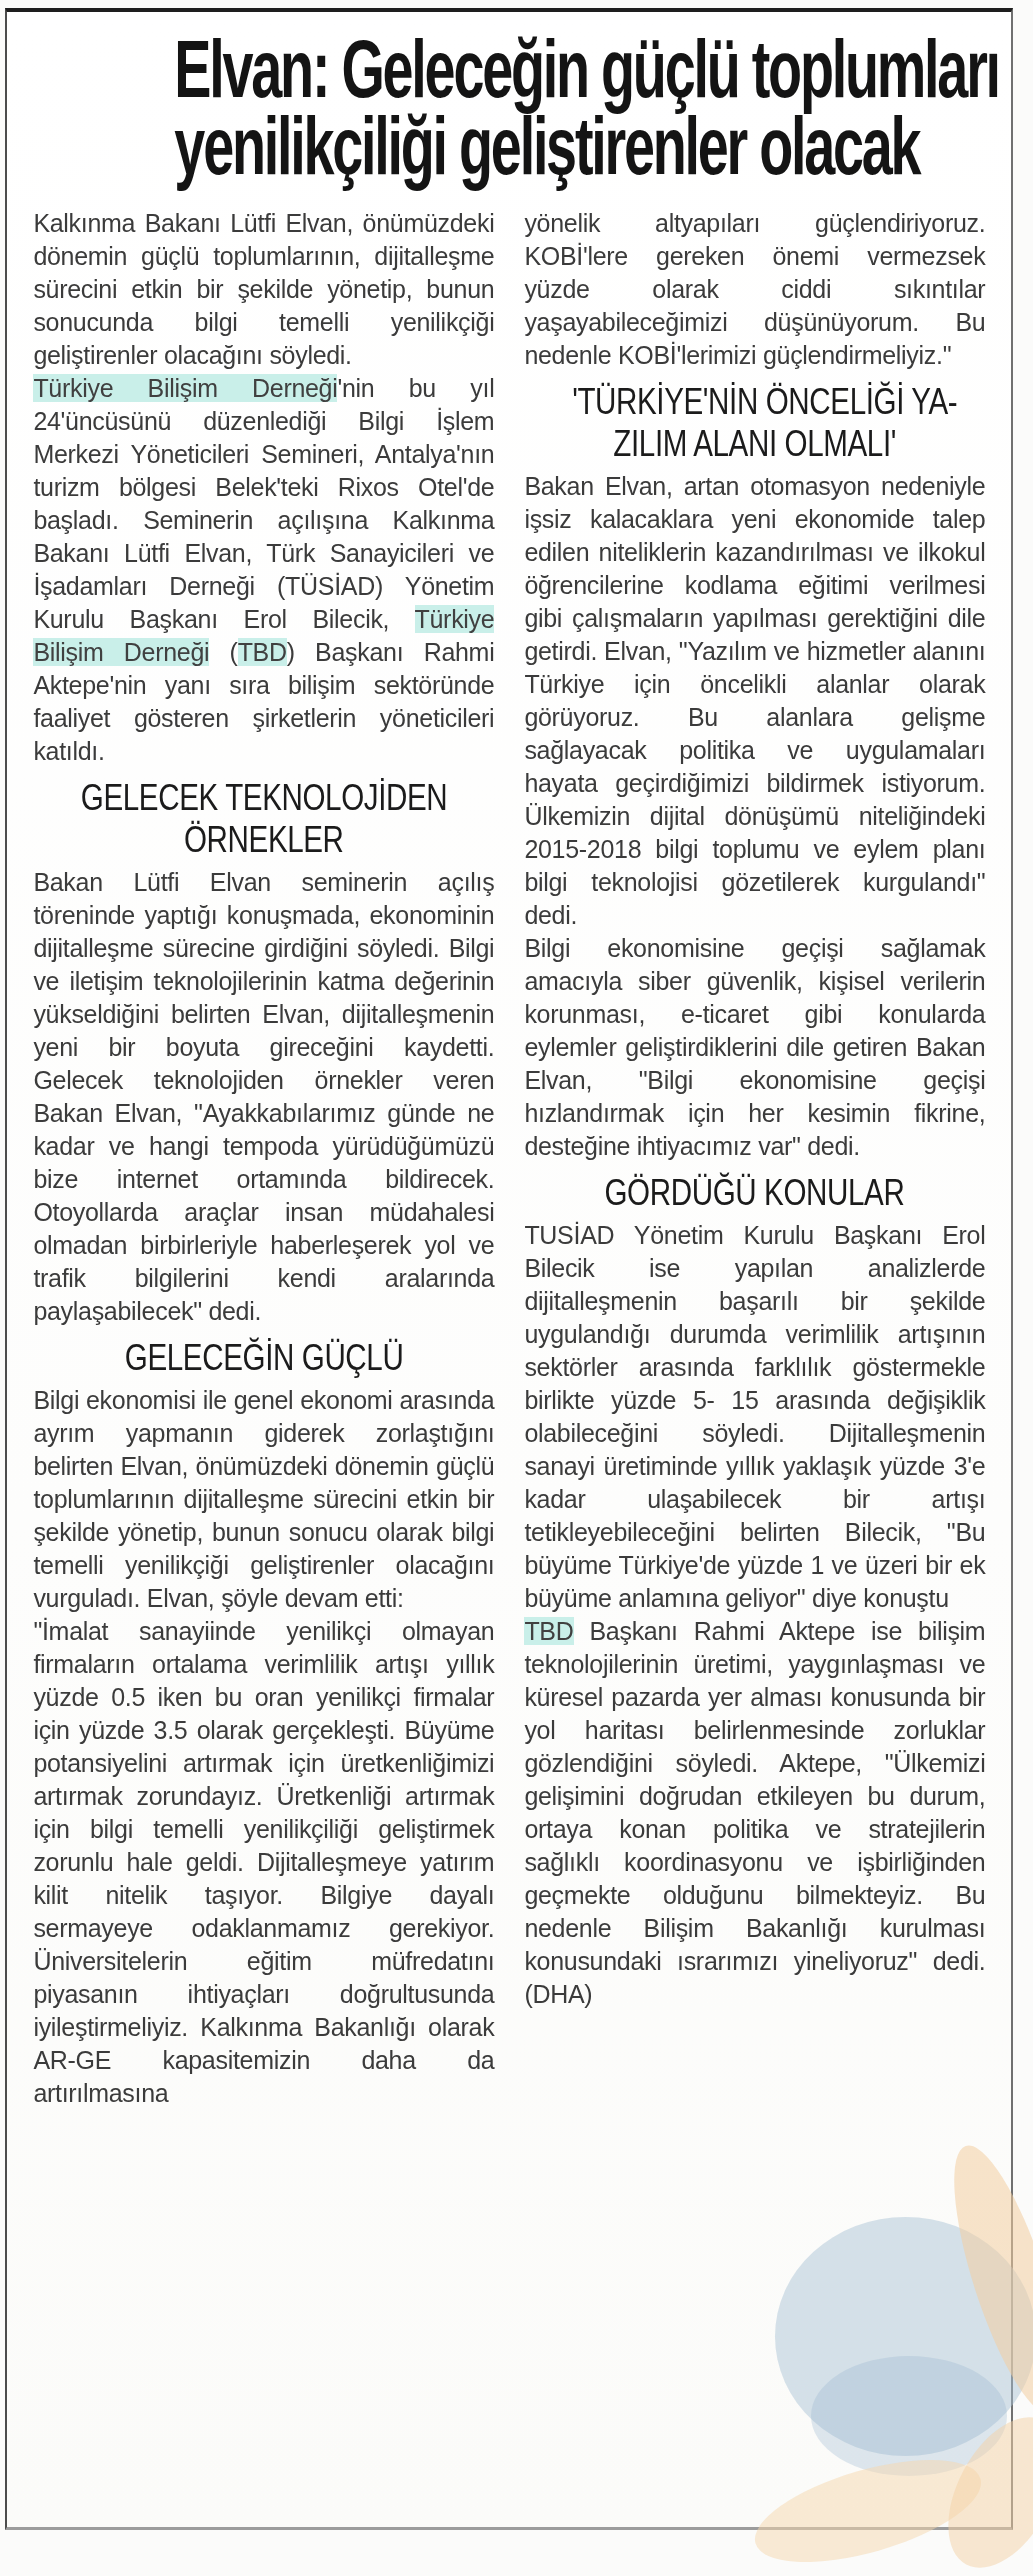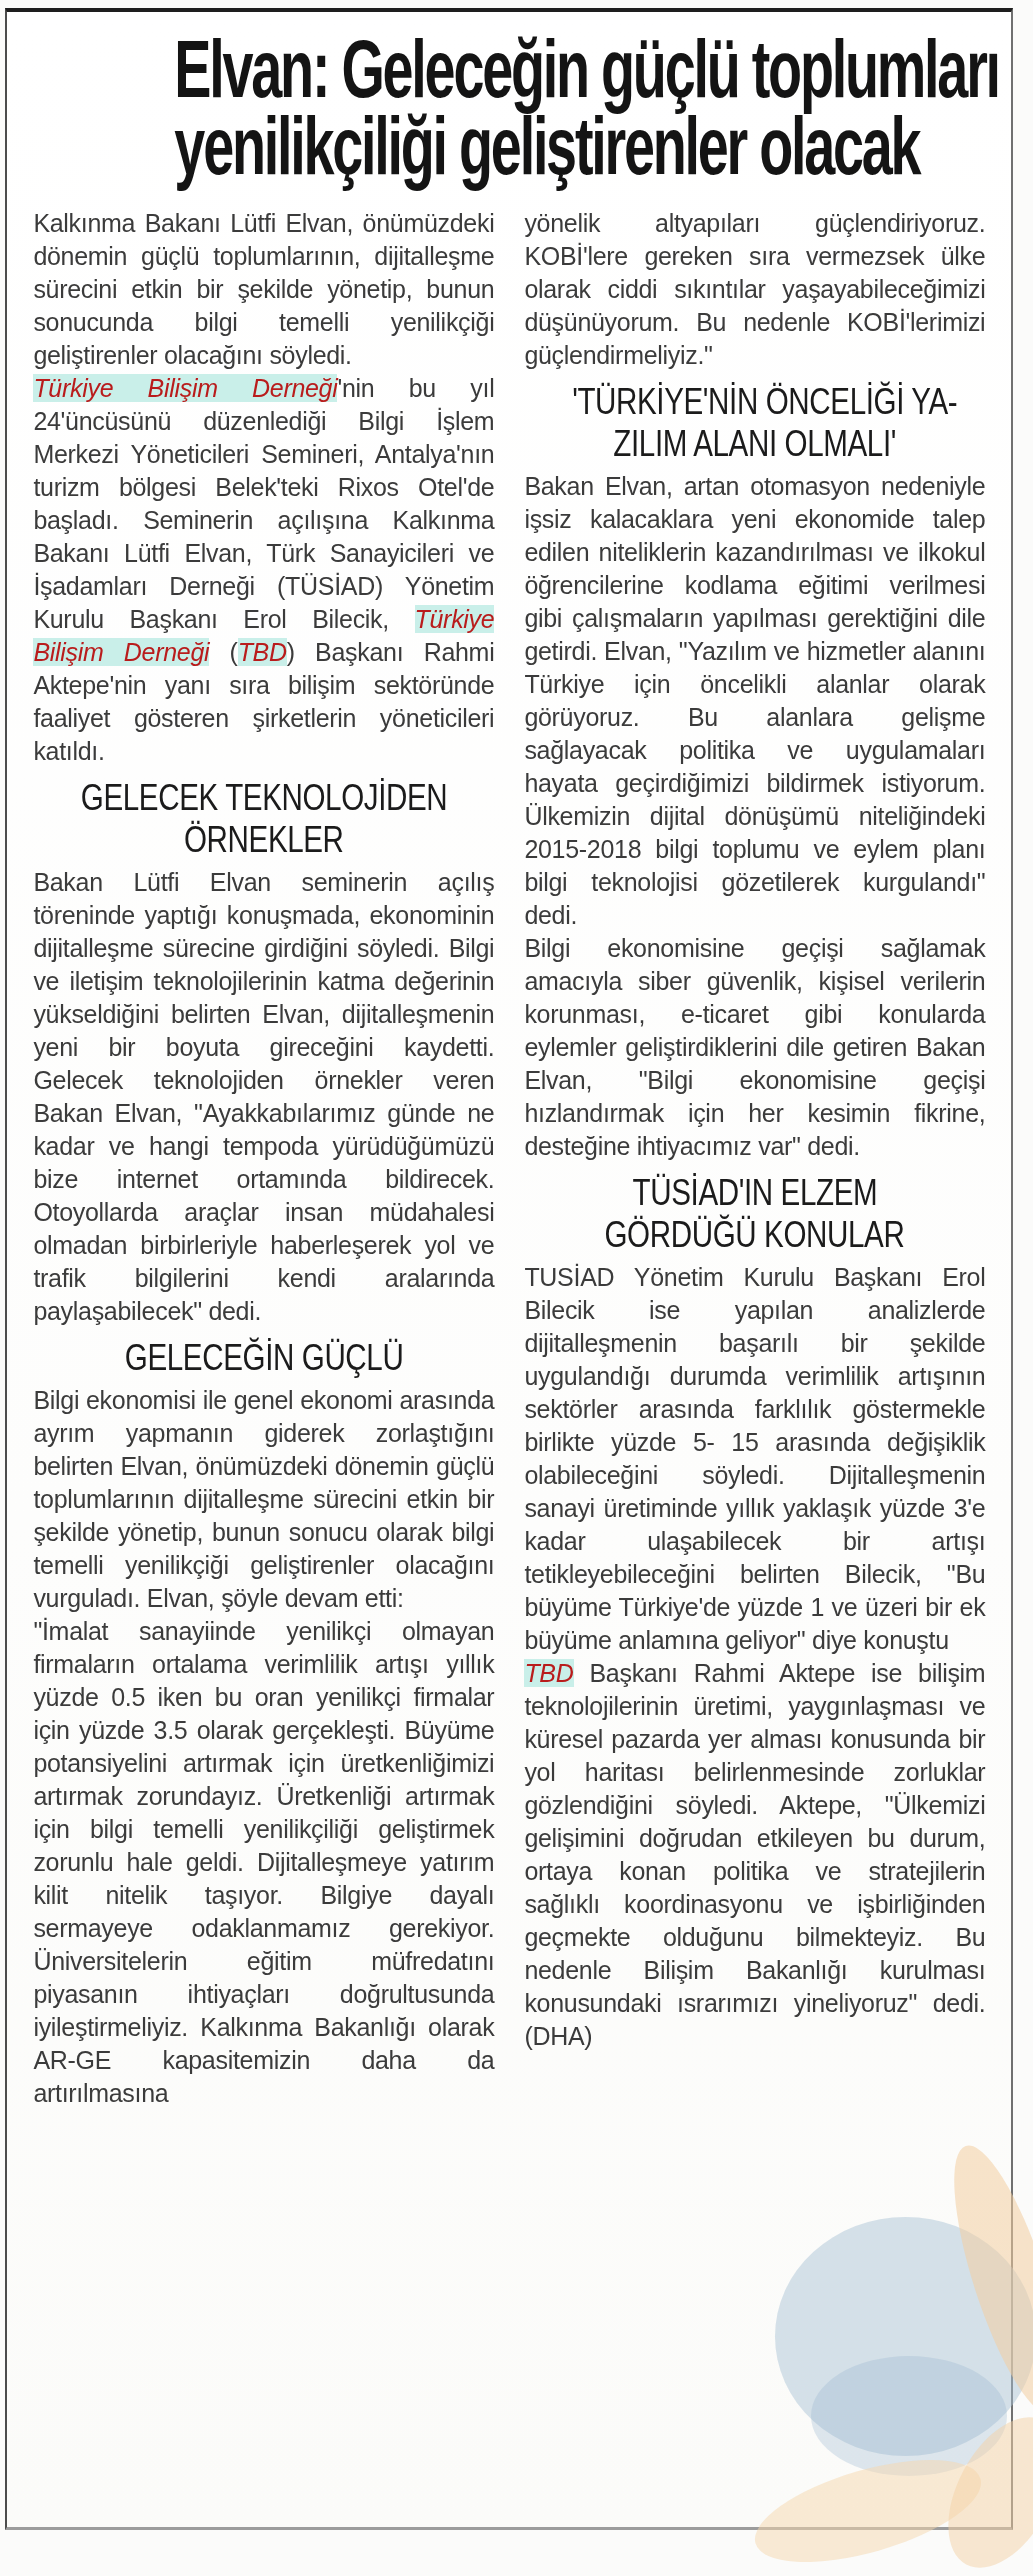--- a/index.html
+++ b/index.html
@@ -27,21 +27,21 @@
   }
   .cols {
     display:flex; gap:30px; padding:0 26px; margin-top:23px;
   }
   .col {
     flex:1 1 0; min-width:0;
     font-size:25px; line-height:33px; letter-spacing:-0.3px;
     text-align:justify; color:#3b3b3b;
   }
   .col p { margin:0; }
-  .hl { background:#c9efe9; color:#b91c1c;font-style:italic; }
+  .hl { background:#c9efe9; color:#404040; }
   h2.section {
     margin:8.7px 0 5.4px; text-align:center;
     font-size:37px; line-height:42px; font-weight:400;
     color:#1b1b1b; letter-spacing:-0.5px;
   }
   h2.section .h-line {
     display:inline-block; white-space:nowrap;
     transform:scaleX(0.8); transform-origin:50% 50%;
   }
   
@@ -98,29 +98,28 @@
               <div><span class="h-line">ÖRNEKLER</span></div>
             </h2>
             <p><span>Bakan Lütfi Elvan seminerin açılış töreninde yaptığı konuşmada, ekonominin dijitalleşme sürecine girdiğini söyledi. Bilgi ve iletişim teknolojilerinin katma değerinin yükseldiğini belirten Elvan, dijitalleşmenin yeni bir boyuta gireceğini kaydetti. Gelecek teknolojiden örnekler veren Bakan Elvan, "Ayakkabılarımız günde ne kadar ve hangi tempoda yürüdüğümüzü bize internet ortamında bildirecek. Otoyollarda araçlar insan müdahalesi olmadan birbirleriyle haberleşerek yol ve trafik bilgilerini kendi aralarında paylaşabilecek" dedi.</span></p>
             <h2 class="section">
               <div><span class="h-line">GELECEĞİN GÜÇLÜ</span></div>
             </h2>
             <p><span>Bilgi ekonomisi ile genel ekonomi arasında ayrım yapmanın giderek zorlaştığını belirten Elvan, önümüzdeki dönemin güçlü toplumlarının dijitalleşme sürecini etkin bir şekilde yönetip, bunun sonucu olarak bilgi temelli yenilikçiği geliştirenler olacağını vurguladı. Elvan, şöyle devam etti:</span></p>
             <p><span>"İmalat sanayiinde yenilikçi olmayan firmaların ortalama verimlilik artışı yıllık yüzde 0.5 iken bu oran yenilikçi firmalar için yüzde 3.5 olarak gerçekleşti. Büyüme potansiyelini artırmak için üretkenliğimizi artırmak zorundayız. Üretkenliği artırmak için bilgi temelli yenilikçiliği geliştirmek zorunlu hale geldi. Dijitalleşmeye yatırım kilit nitelik taşıyor. Bilgiye dayalı sermayeye odaklanmamız gerekiyor. Üniversitelerin eğitim müfredatını piyasanın ihtiyaçları doğrultusunda iyileştirmeliyiz. Kalkınma Bakanlığı olarak AR-GE kapasitemizin daha da artırılmasına</span></p>
           </div>
         <div class="col" id="col-right">
-            <p><span>yönelik altyapıları güçlendiriyoruz. KOBİ'lere gereken sıra vermezsek ülke olarak ciddi sıkıntılar yaşayabileceğimizi düşünüyorum. Bu nedenle KOBİ'lerimizi güçlendirmeliyiz."</span></p>
+            <p><span>yönelik altyapıları güçlendiriyoruz. KOBİ'lere gereken önemi vermezsek yüzde olarak ciddi sıkıntılar yaşayabileceğimizi düşünüyorum. Bu nedenle KOBİ'lerimizi güçlendirmeliyiz."</span></p>
             <h2 class="section">
               <div><span class="h-line">'TÜRKİYE'NİN ÖNCELİĞİ YA-</span></div>
               <div><span class="h-line">ZILIM ALANI OLMALI'</span></div>
             </h2>
             <p><span>Bakan Elvan, artan otomasyon nedeniyle işsiz kalacaklara yeni ekonomide talep edilen niteliklerin kazandırılması ve ilkokul öğrencilerine kodlama eğitimi verilmesi gibi çalışmaların yapılması gerektiğini dile getirdi. Elvan, "Yazılım ve hizmetler alanını Türkiye için öncelikli alanlar olarak görüyoruz. Bu alanlara gelişme sağlayacak politika ve uygulamaları hayata geçirdiğimizi bildirmek istiyorum. Ülkemizin dijital dönüşümü niteliğindeki 2015-2018 bilgi toplumu ve eylem planı bilgi teknolojisi gözetilerek kurgulandı" dedi.</span></p>
             <p><span>Bilgi ekonomisine geçişi sağlamak amacıyla siber güvenlik, kişisel verilerin korunması, e-ticaret gibi konularda eylemler geliştirdiklerini dile getiren Bakan Elvan, "Bilgi ekonomisine geçişi hızlandırmak için her kesimin fikrine, desteğine ihtiyacımız var" dedi.</span></p>
             <h2 class="section">
-              <div><span class="h-line">TÜSİAD'IN ELZEM</span></div>
               <div><span class="h-line">GÖRDÜĞÜ KONULAR</span></div>
             </h2>
             <p><span>TUSİAD Yönetim Kurulu Başkanı Erol Bilecik ise yapılan analizlerde dijitalleşmenin başarılı bir şekilde uygulandığı durumda verimlilik artışının sektörler arasında farklılık göstermekle birlikte yüzde 5- 15 arasında değişiklik olabileceğini söyledi. Dijitalleşmenin sanayi üretiminde yıllık yaklaşık yüzde 3'e kadar ulaşabilecek bir artışı tetikleyebileceğini belirten Bilecik, "Bu büyüme Türkiye'de yüzde 1 ve üzeri bir ek büyüme anlamına geliyor" diye konuştu</span></p>
             <p><span class="hl">TBD</span><span> Başkanı Rahmi Aktepe ise bilişim teknolojilerinin üretimi, yaygınlaşması ve küresel pazarda yer alması konusunda bir yol haritası belirlenmesinde zorluklar gözlendiğini söyledi. Aktepe, "Ülkemizi gelişimini doğrudan etkileyen bu durum, ortaya konan politika ve stratejilerin sağlıklı koordinasyonu ve işbirliğinden geçmekte olduğunu bilmekteyiz. Bu nedenle Bilişim Bakanlığı kurulması konusundaki ısrarımızı yineliyoruz" dedi. (DHA)</span></p>
           </div>
       </div>
 
     </div>
   </div>
 </div>

